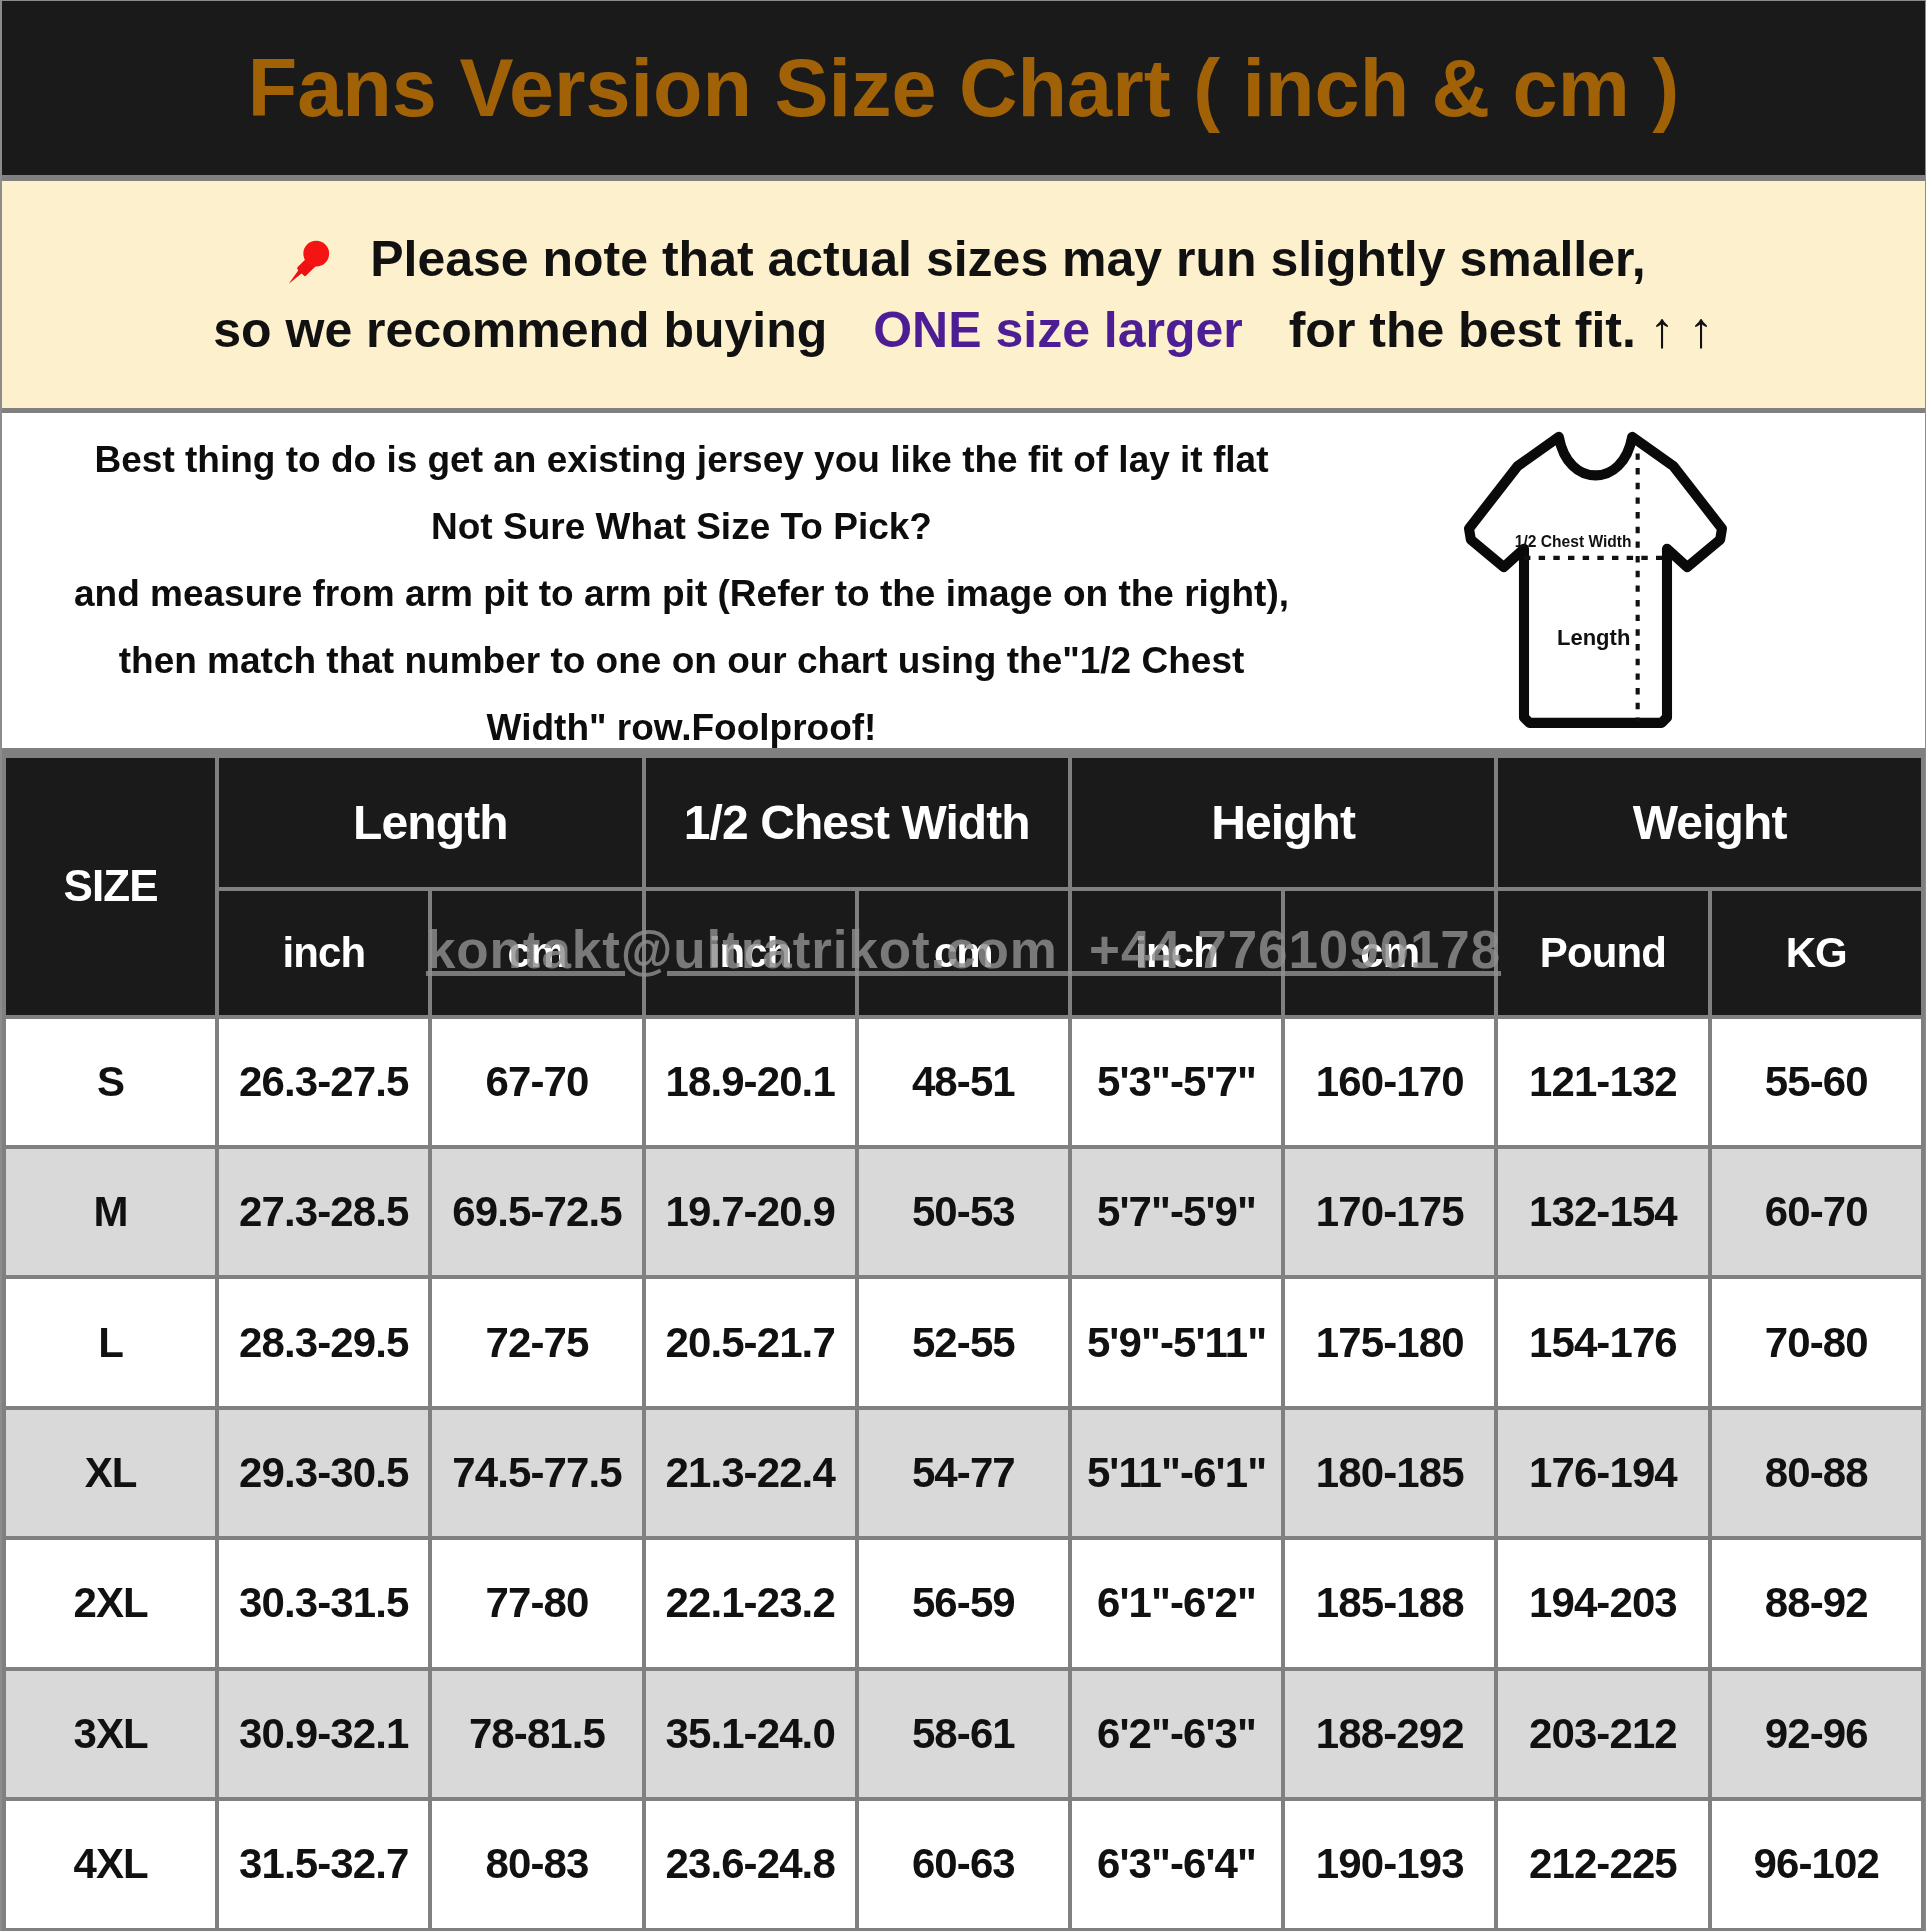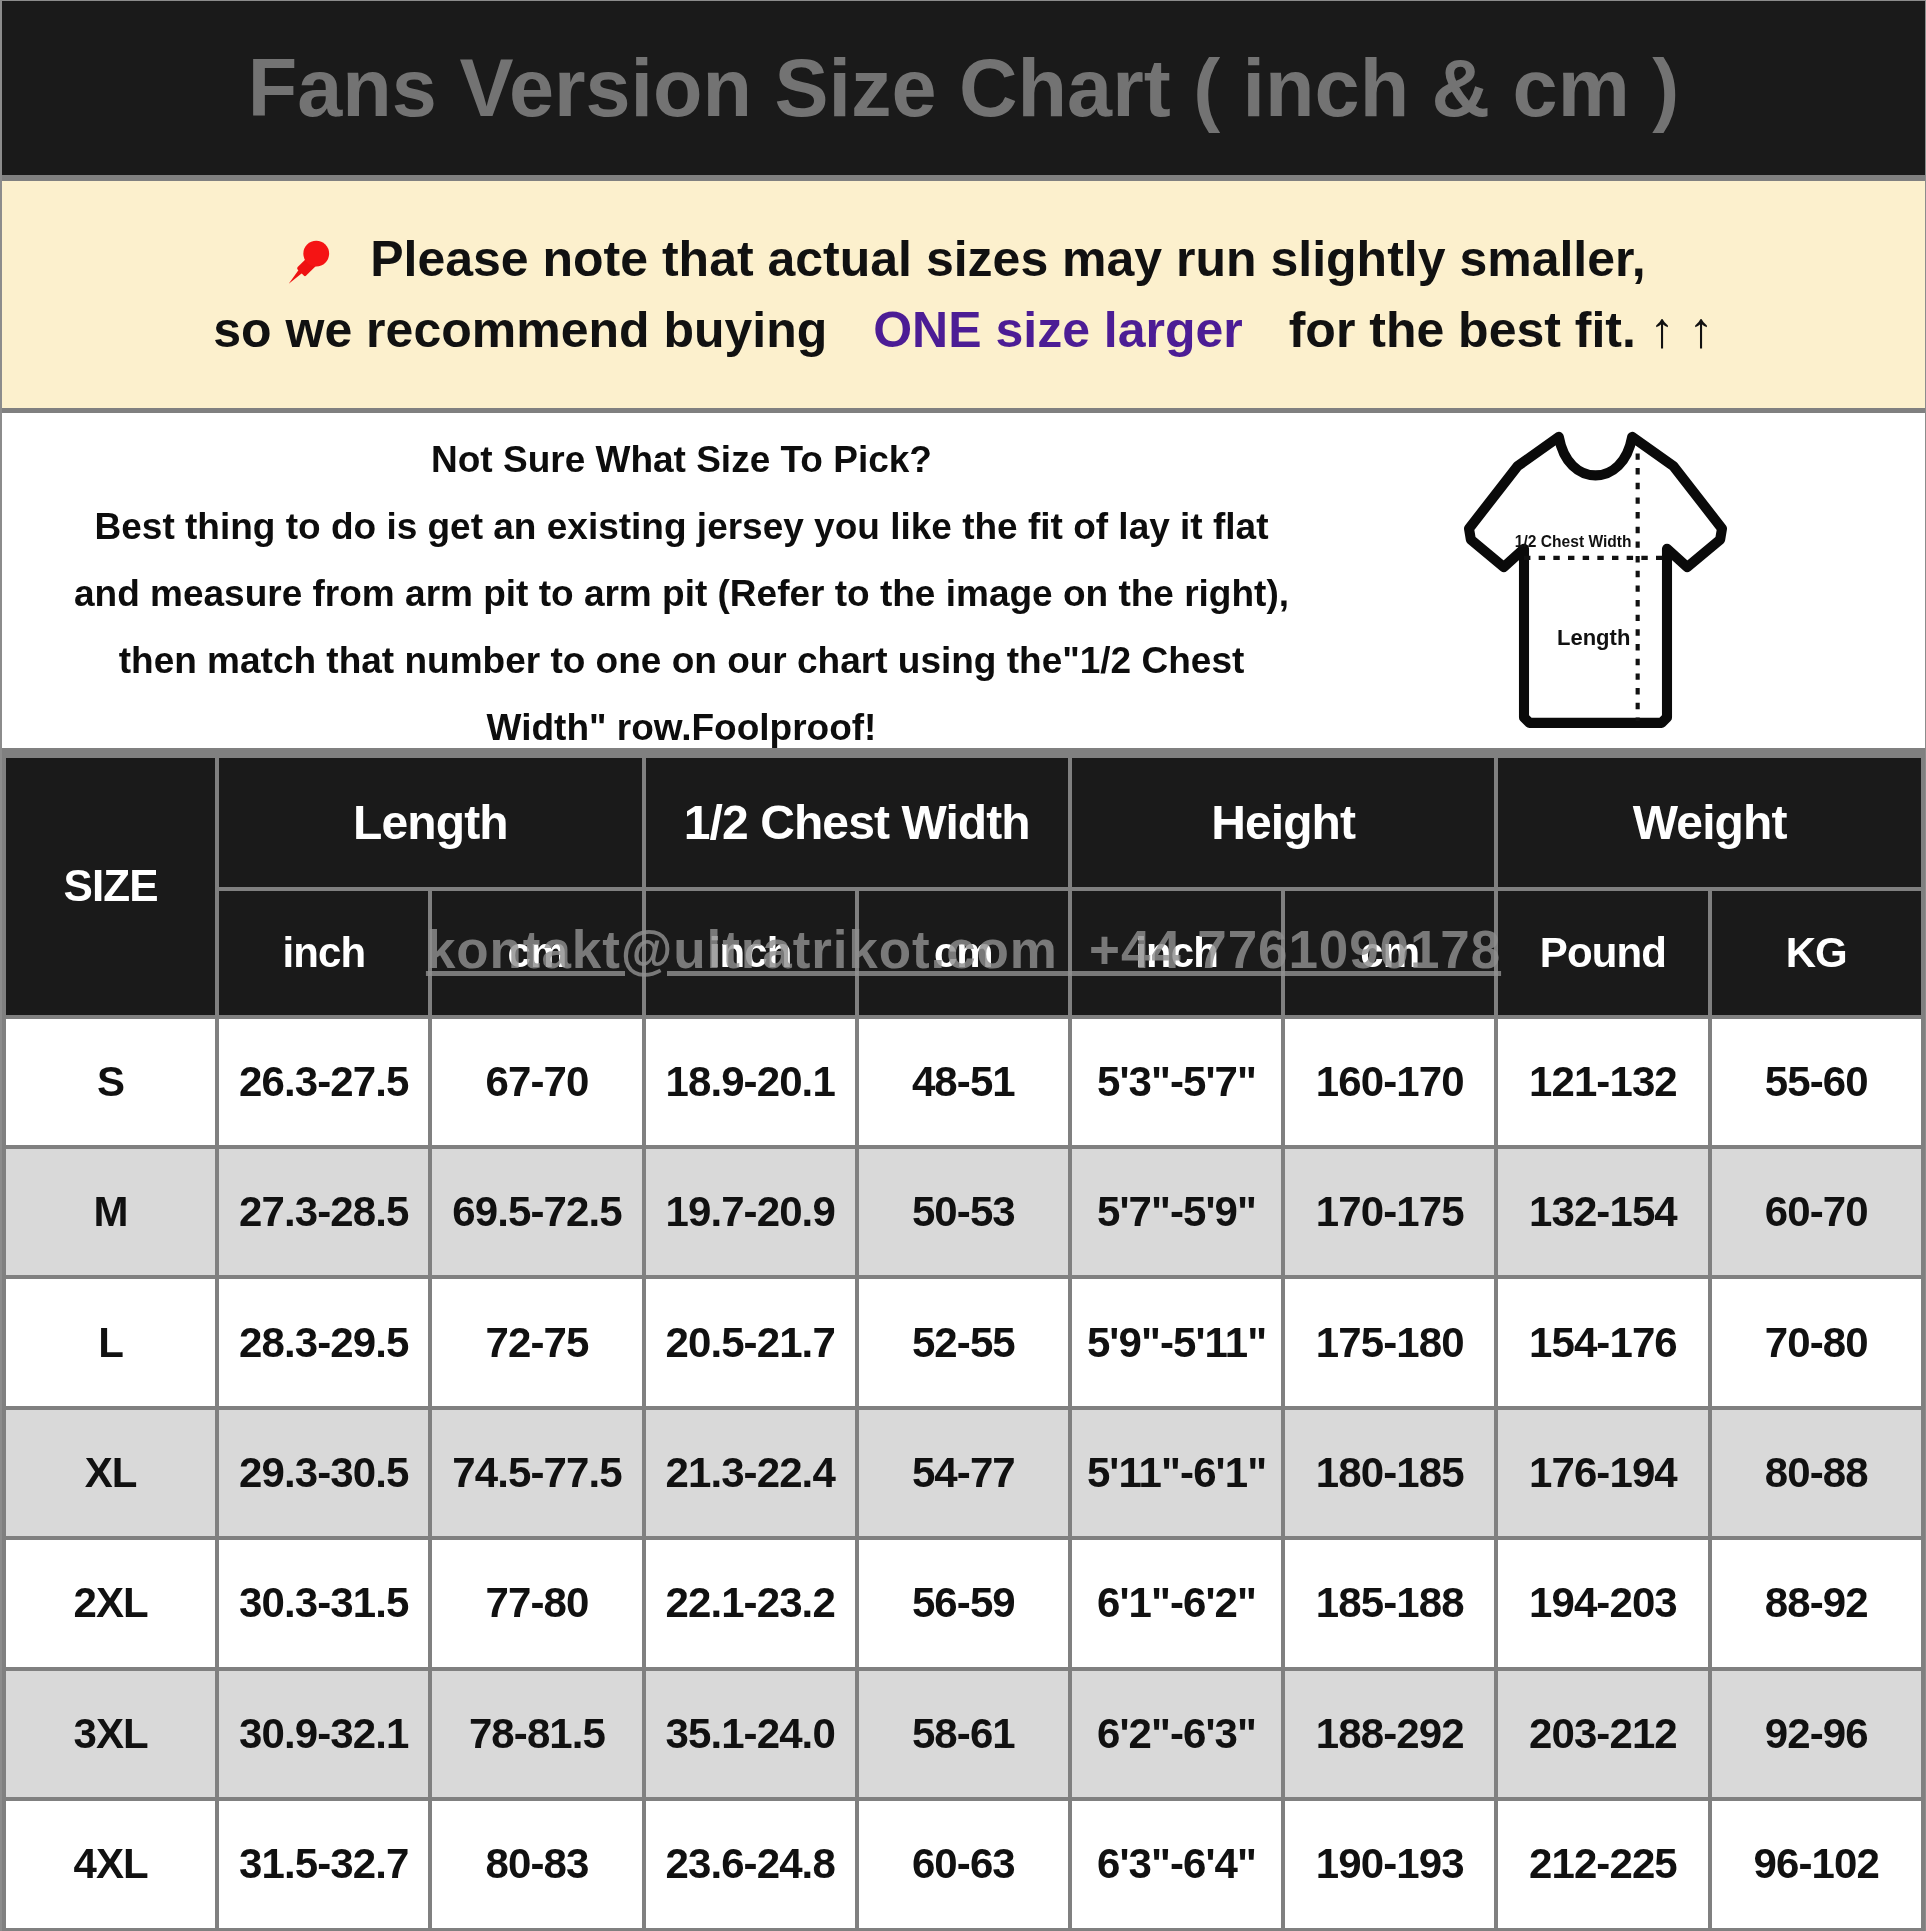--- a/index.html
+++ b/index.html
@@ -14,21 +14,21 @@
     border-right:2.8px solid #8c8c8c;
     border-top:1.8px solid #8c8c8c;
   }
   .sep{height:5.5px;background:#808080;}
   
   .title-bar{
     height:174px;background:#1a1a1a;
     display:flex;align-items:center;justify-content:center;
   }
   .title-bar h1{
-    margin:0;color:#737373;font-size:81px;font-weight:bold;
+    margin:0;color:#a16207;font-size:81px;font-weight:bold;
     letter-spacing:0px;
   }
   
   .notice{
     height:227px;background:#fcf0cd;
     display:flex;flex-direction:column;align-items:center;justify-content:center;
     gap:13px;
   }
   .notice-line{
     font-size:50px;font-weight:bold;color:#111;
@@ -93,22 +93,22 @@
     <div class="notice-line">
       <span>so we recommend buying </span>
       <span class="hl-red">ONE size larger</span>
       <span> for the best fit. ↑ ↑</span>
     </div>
   </div>
   <div class="sep"></div>
 
   <div class="guide">
     <div class="guide-text">
+      <div>Best thing to do is get an existing jersey you like the fit of lay it flat</div>
       <div>Not Sure What Size To Pick?</div>
-      <div>Best thing to do is get an existing jersey you like the fit of lay it flat</div>
       <div>and measure from arm pit to arm pit (Refer to the image on the right),</div>
       <div>then match that number to one on our chart using the"1/2 Chest</div>
       <div>Width" row.Foolproof!</div>
     </div>
     <svg class="tshirt" width="275" height="317" viewBox="0 0 300 345">
       <path d="M110,18 L65,50 L12,118 L14,130 L50,160 L72,140 L72,324 L78,330 L222,330 L228,324 L228,140 L250,160 L286,130 L288,118 L235,50 L190,18 C185,46 168,60 150,60 C132,60 115,46 110,18 Z" fill="#ffffff" stroke="#0a0a0a" stroke-width="11" stroke-linejoin="round" stroke-linecap="round"></path>
       <line x1="72" y1="150" x2="228" y2="150" stroke="#111" stroke-width="4.5" stroke-dasharray="7 9"></line>
       <line x1="196" y1="36" x2="196" y2="328" stroke="#111" stroke-width="4.5" stroke-dasharray="7 9"></line>
       <text x="62" y="138" font-size="17">1/2 Chest Width</text>
       <text x="188" y="245" font-size="24" text-anchor="end">Length</text>

